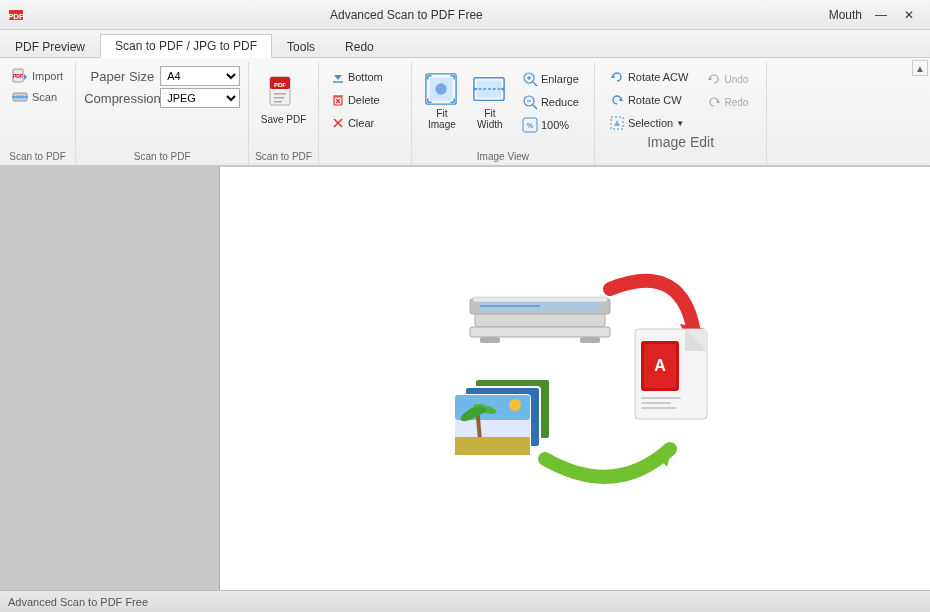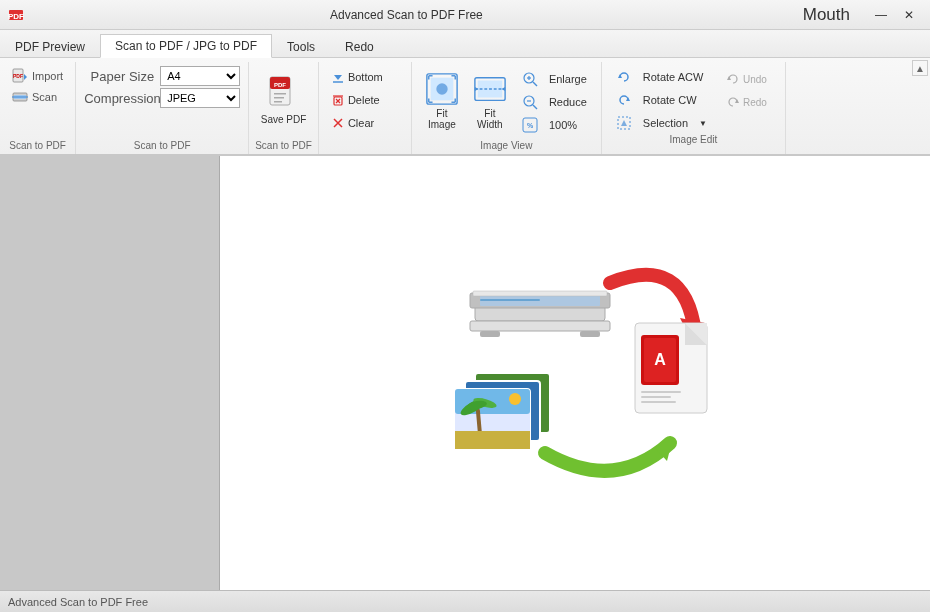--- a/index.html
+++ b/index.html
@@ -197,21 +197,21 @@
       align-items: center;
     }
     .image-view-content {
       display: flex;
       align-items: center;
       gap: 4px;
     }
     .fit-btn {
       display: flex;
       flex-direction: column;
-      align-items: center;
+      align-items: flex-start;
       width: 44px;
       height: 68px;
       cursor: pointer;
       border: 1px solid transparent;
       border-radius: 3px;
       padding: 4px 2px;
       font-size: 10px;
       color: #333;
       text-align: center;
       gap: 2px;
@@ -221,21 +221,21 @@
 
     .zoom-col {
       display: flex;
       flex-direction: column;
       gap: 1px;
       padding-top: 2px;
     }
     .zoom-btn {
       display: flex;
       align-items: center;
-      gap: 11px;
+      gap: 3px;
       height: 22px;
       padding: 2px 5px;
       cursor: pointer;
       border: 1px solid transparent;
       border-radius: 2px;
       background: transparent;
       font-size: 11px;
       color: #333;
       min-width: 70px;
     }
@@ -341,21 +341,21 @@
 <div class="titlebar">
   <div class="titlebar-left">
 
     <svg width="16" height="16" viewBox="0 0 16 16">
       <rect x="1" y="3" width="14" height="10" rx="1" fill="#e03030"></rect>
       <text x="8" y="12" text-anchor="middle" fill="white" font-size="8" font-weight="bold">PDF</text>
     </svg>
     <span style="font-size:12px;color:#333;margin-left:300px;">Advanced Scan to PDF Free</span>
   </div>
   <div class="titlebar-controls">
-    <span style="font-size:17px;color:#333;margin-right:16px;padding-left:40px;">Mouth</span>
+    <span style="font-size:12px;color:#333;margin-right:4px;padding-left:40px;">Mouth</span>
     <button class="title-btn">—</button>
     <button class="title-btn close">✕</button>
   </div>
 </div>
 
 <div class="menu-tabs">
   <div class="menu-tab">PDF Preview</div>
   <div class="menu-tab active">Scan to PDF / JPG to PDF</div>
   <div class="menu-tab">Tools</div>
   <div class="menu-tab">Redo</div>
@@ -545,21 +545,21 @@
         </div>
         <div class="undo-btn" style="color:#aaa;">
           <svg width="14" height="14" viewBox="0 0 14 14">
             <path d="M11 7 A4 4 0 1 0 7 11" fill="none" stroke="#aaa" stroke-width="1.2"></path>
             <polygon points="11,4 9,8 13,8" fill="#aaa"></polygon>
           </svg>
           <span>Redo</span>
         </div>
       </div>
     </div>
-    <div style="font-size:10px;color:#666;text-align:right;margin-top:auto;padding-bottom:9px;">Image Edit</div>
+    <div style="font-size:14px;color:#666;text-align:right;margin-top:auto;padding-bottom:15px;">Image Edit</div>
   </div>
 
   <button class="ribbon-collapse-btn">▲</button>
 </div>
 
 <div class="main-area">
 
   <div class="sidebar"></div>
 
   <div class="content-area">

